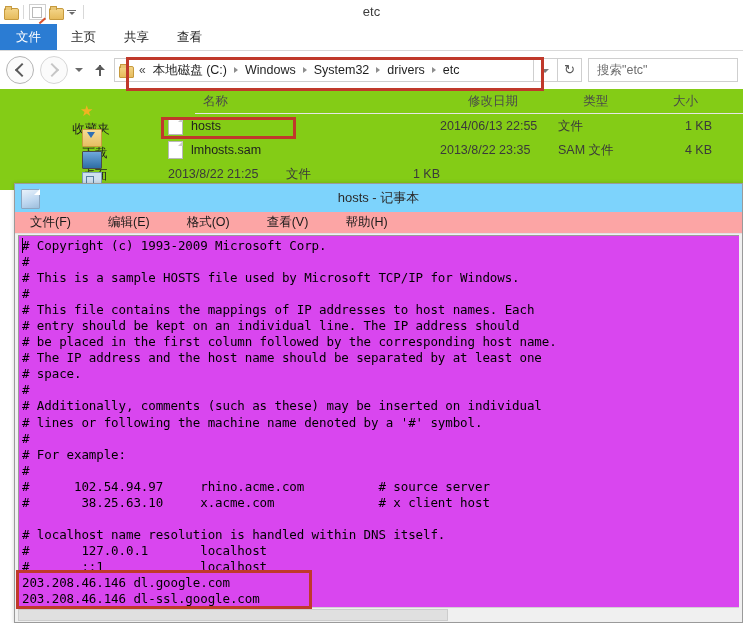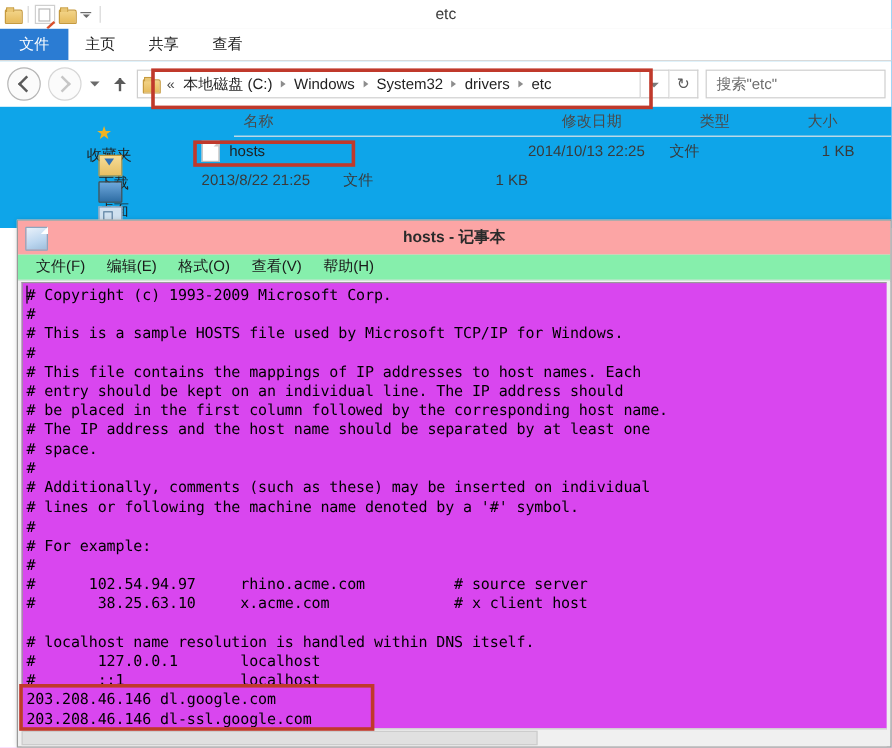--- a/index.html
+++ b/index.html
@@ -16,21 +16,21 @@
     font-size: 12px;
     color: #1a1a1a;
     -webkit-font-smoothing: antialiased;
   }
 
   
   #explorer-window {
     position: absolute;
     left: 0; top: 0;
     width: 743px; height: 190px;
-    background: #0ea5e9;
+    background: #84cc16;
     overflow: hidden;
   }
 
   
   .titlebar {
     position: absolute;
     left: 0; top: 0;
     width: 743px; height: 24px;
     background: #ffffff;
     border-bottom: 1px solid #e4e4e4;
@@ -445,23 +445,22 @@
     width: 729px; height: 440px;
     background: #f0f0f0;
     border: 1px solid #9a9a9a;
     box-sizing: border-box;
     box-shadow: 0 0 4px rgba(0,0,0,0.18);
     z-index: 30;
     overflow: hidden;
   }
   .np-titlebar {
     height: 28px;
-    background: #fca5a5;
-    position: relative;
-    font-weight: bold;
+    background: #7dd3fc;
+    position: relative;
   }
   .np-icon {
     position: absolute;
     left: 6px; top: 5px;
     width: 17px; height: 18px;
     background: linear-gradient(160deg,#e9f1fa 0%,#bcd6ef 60%,#9dbedc 100%);
     border: 1px solid #8ba6c0;
     border-radius: 1px;
   }
   .np-icon::after {
@@ -475,25 +474,26 @@
     position: absolute;
     left: 0; top: 0;
     width: 100%;
     line-height: 28px;
     text-align: center;
     font-size: 13px;
     color: #2b2b2b;
   }
   .np-menubar {
     height: 21px;
-    background: #86efac;
+    background: #fca5a5;
     display: flex;
     align-items: center;
     padding-left: 6px;
     border-bottom: 1px solid #e2e2e2;
+    gap: 19px;
   }
   .np-menu {
     font-size: 12.5px;
     color: #1a1a1a;
     padding: 0 9px;
     line-height: 21px;
     white-space: nowrap;
   }
   .np-textwrap {
     position: absolute;
@@ -626,25 +626,34 @@
         <div class="ch ch-date">修改日期</div>
         <div class="ch ch-type">类型</div>
         <div class="ch ch-size">大小</div>
       </div>
 
       <div class="file-row">
         <div class="cell c-name">
           <span class="file-ico"></span>
           <span>hosts</span>
         </div>
-        <div class="cell c-date">2014/10/13 22:25</div>
+        <div class="cell c-date">2014/06/13 22:55</div>
         <div class="cell c-type">文件</div>
         <div class="cell c-size">1 KB</div>
       </div>
 
+      <div class="file-row">
+        <div class="cell c-name">
+          <span class="file-ico"></span>
+          <span>lmhosts.sam</span>
+        </div>
+        <div class="cell c-date">2013/8/22 23:35</div>
+        <div class="cell c-type">SAM 文件</div>
+        <div class="cell c-size">4 KB</div>
+      </div>
 
       <div class="file-row">
         <div class="cell c-date">2013/8/22 21:25</div>
         <div class="cell c-type">文件</div>
         <div class="cell c-size">1 KB</div>
       </div>
     </div>
   </div>
 </div>
 

